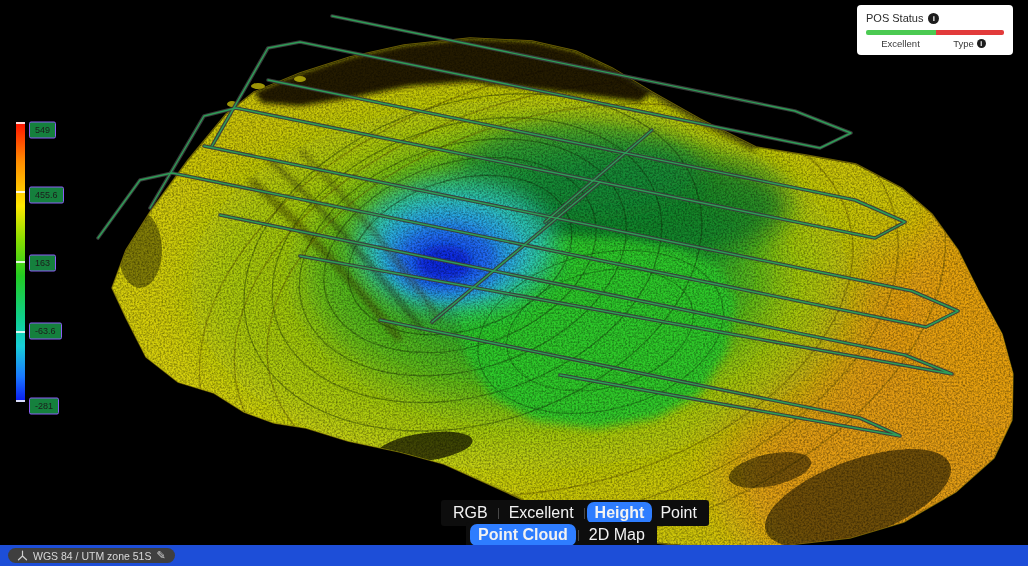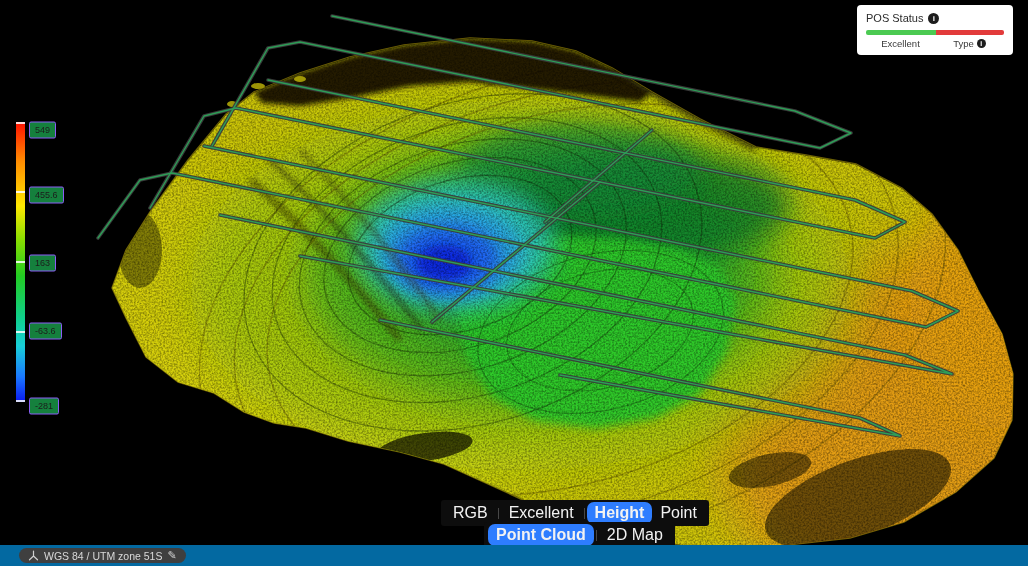--- a/index.html
+++ b/index.html
@@ -33,25 +33,25 @@
   .pos-labels{display:flex;margin-top:3px;font-size:9.5px;color:#3a3a3a;align-items:flex-end;}
   .pos-labels .half{width:50%;display:flex;align-items:center;justify-content:center;gap:3px;}
 
   
   .seg{position:absolute;display:flex;align-items:center;background:#0d0d0d;border-radius:3px;
     color:#f2f2f2;font-size:16px;font-weight:500;padding:2px 4px;white-space:nowrap;}
   .seg .item{padding:2px 8px;cursor:pointer;border-radius:9px;}
   .seg .item.active{background:var(--accent-blue,#2e7dff);font-weight:700;border-radius:7px;}
   .seg .sep{width:1px;height:11px;background:#474747;margin:0 2px;}
   .seg.row1{left:441px;top:500px;}
-  .seg.row2{left:484px;top:522px;}
-
-  
-  .statusbar{position:absolute;left:0;right:0;bottom:0;height:21px;background:#0369a1;
-    display:flex;align-items:center;padding-left:11px;}
+  .seg.row2{left:466px;top:522px;}
+
+  
+  .statusbar{position:absolute;left:0;right:0;bottom:0;height:21px;background:#1d4ed8;
+    display:flex;align-items:center;}
   .crs-pill{display:flex;align-items:center;gap:5px;margin-left:8px;background:#3f3f3f;
     border-radius:9px;height:15px;padding:0 9px;color:#d9d9d9;font-size:10.5px;cursor:pointer;}
   .crs-pill .edit{font-size:11px;line-height:1;color:#cfcfcf;}
 </style>
 </head>
 <body>
 
 <div class="stage">
 
   <svg class="viewport" viewBox="0 0 1028 566" width="1028" height="566">

